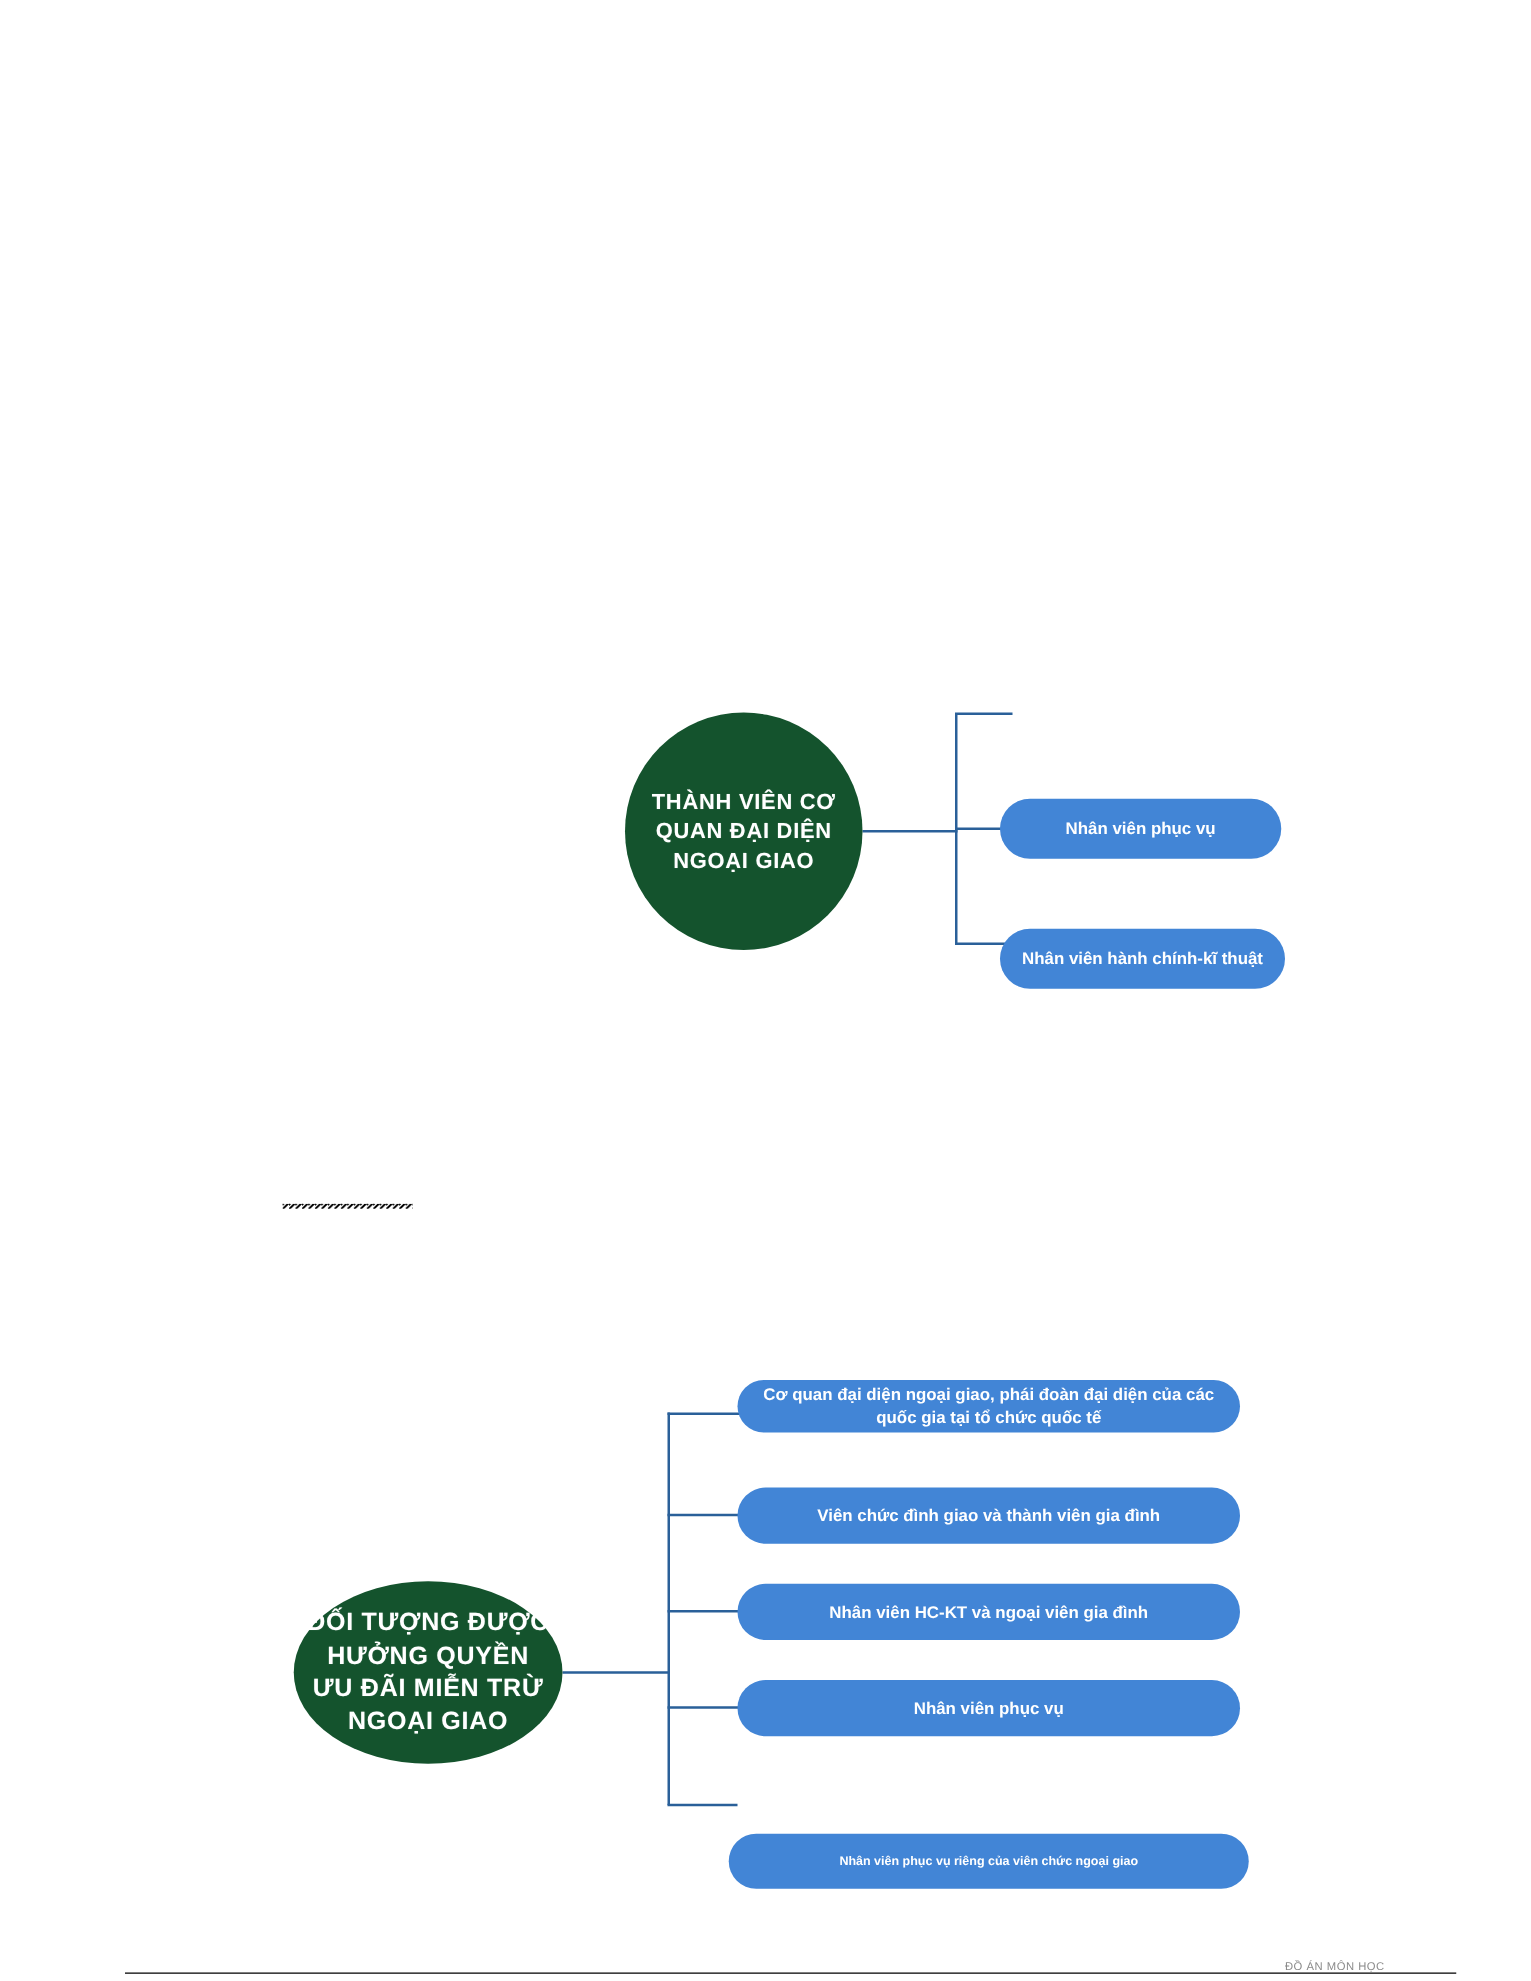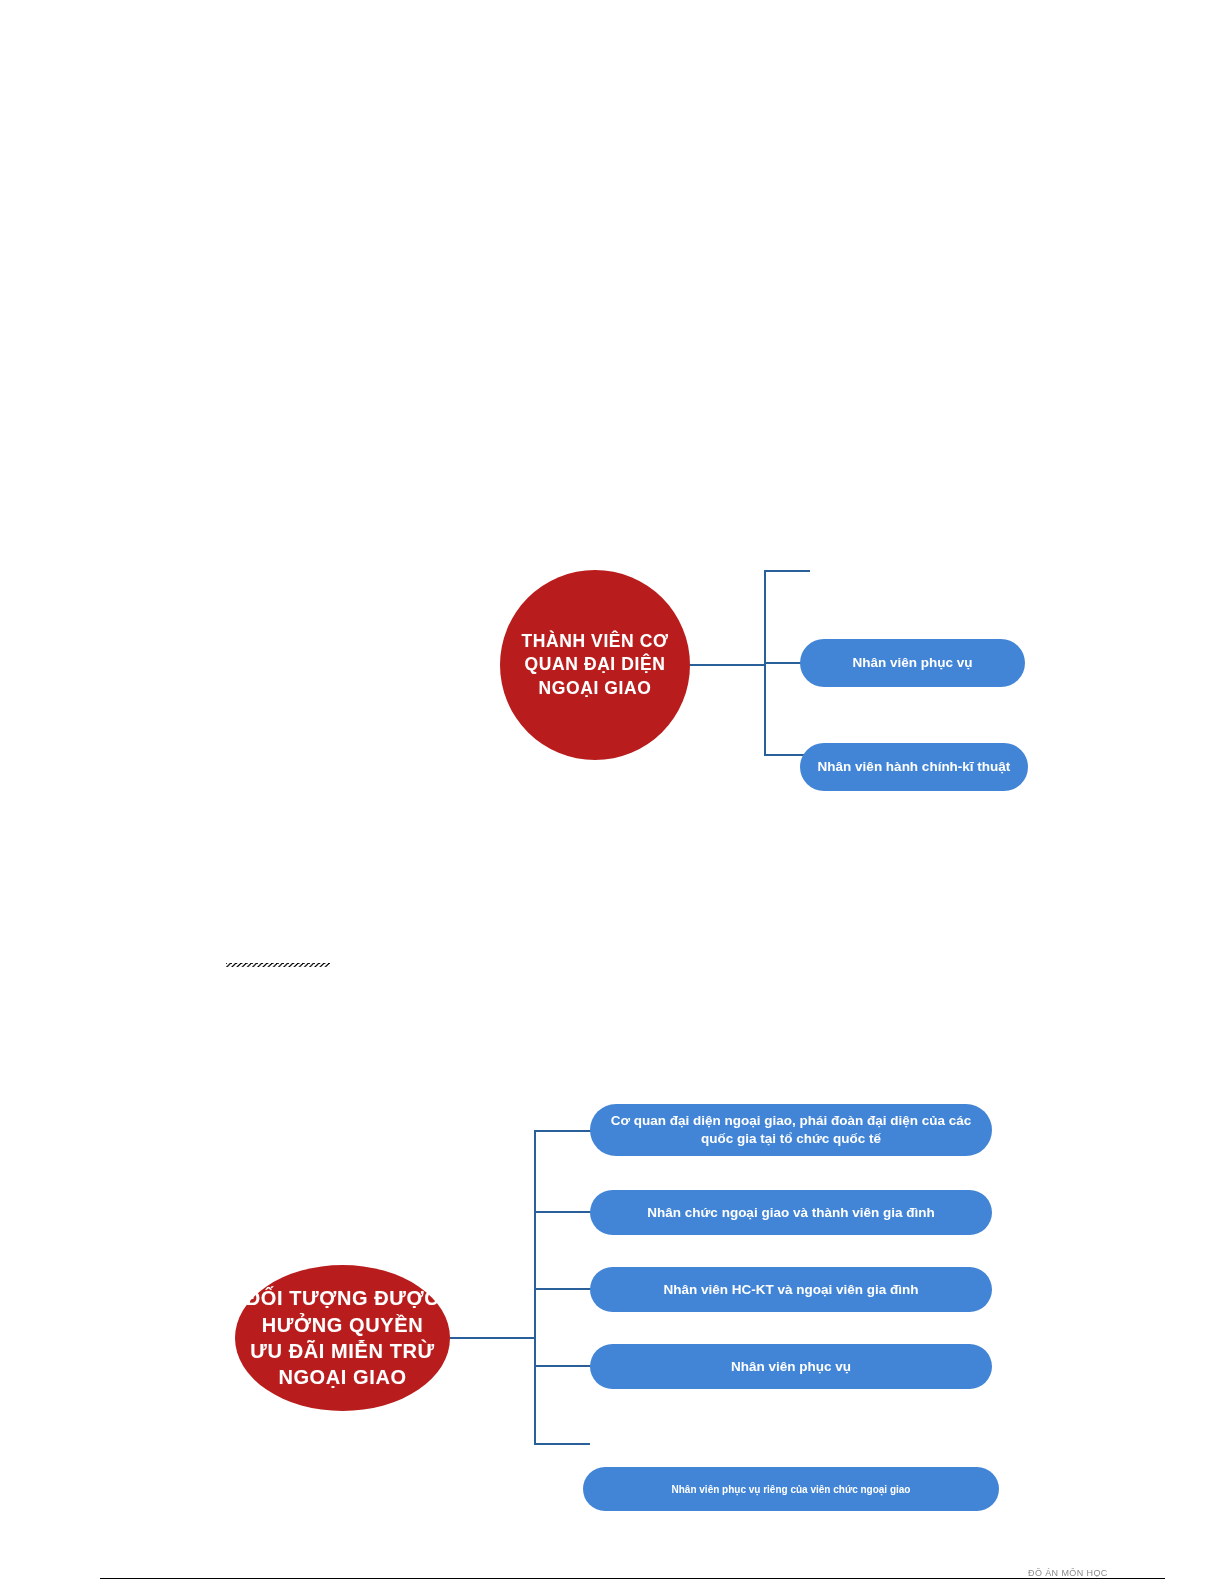--- a/index.html
+++ b/index.html
@@ -18,21 +18,21 @@
     overflow: hidden;
   }
 
   
   .diagram {
     position: absolute;
   }
 
   .hub {
     position: absolute;
-    background: #b91c1c;
+    background: #14532d;
     color: #ffffff;
     display: flex;
     align-items: center;
     justify-content: center;
     text-align: center;
     font-weight: bold;
     letter-spacing: 0.6px;
     box-sizing: border-box;
     line-height: 1.32;
     text-shadow: 0 0 1px rgba(255,255,255,0.25);
@@ -78,21 +78,21 @@
 
   
   #diagram-2 { left: 0; top: 0; width: 1225px; height: 1585px; }
 
   #hub-2 {
     left: 235px; top: 1265px;
     width: 215px; height: 146px;
     font-size: 20px;
     padding: 0 10px;
   }
-  #d2-leaf-0 { left: 590px; top: 1104px; width: 402px; height: 52px; font-size: 13.5px; padding: 4px 14px; }
+  #d2-leaf-0 { left: 590px; top: 1104px; width: 402px; height: 42px; font-size: 13.5px; padding: 4px 14px; }
   #d2-leaf-1 { left: 590px; top: 1190px; width: 402px; height: 45px; font-size: 13.5px; }
   #d2-leaf-2 { left: 590px; top: 1267px; width: 402px; height: 45px; font-size: 13.5px; }
   #d2-leaf-3 { left: 590px; top: 1344px; width: 402px; height: 45px; font-size: 13.5px; }
   #d2-leaf-4 { left: 583px; top: 1421px; width: 416px; height: 44px; font-size: 10px; margin-top: 46px; }
 
   
   #squiggle {
     position: absolute;
     left: 226px;
     top: 961px;
@@ -155,21 +155,21 @@
     <div class="conn v" style="left:534px; top:1130px; height:314px;"></div>
     <div class="conn h" style="left:534px; top:1130px; width:60px;"></div>
     <div class="conn h" style="left:534px; top:1211px; width:60px;"></div>
     <div class="conn h" style="left:534px; top:1288px; width:60px;"></div>
     <div class="conn h" style="left:534px; top:1365px; width:60px;"></div>
     <div class="conn h" style="left:534px; top:1443px; width:56px;"></div>
 
     <div class="hub ellipse" id="hub-2">ĐỐI TƯỢNG ĐƯỢC HƯỞNG QUYỀN ƯU ĐÃI MIỄN TRỪ NGOẠI GIAO</div>
 
     <div class="leaf wrap" id="d2-leaf-0">Cơ quan đại diện ngoại giao, phái đoàn đại diện của các quốc gia tại tổ chức quốc tế</div>
-    <div class="leaf" id="d2-leaf-1">Nhân chức ngoại giao và thành viên gia đình</div>
+    <div class="leaf" id="d2-leaf-1">Viên chức đình giao và thành viên gia đình</div>
     <div class="leaf" id="d2-leaf-2">Nhân viên HC-KT và ngoại viên gia đình</div>
     <div class="leaf" id="d2-leaf-3">Nhân viên phục vụ</div>
     <div class="leaf" id="d2-leaf-4">Nhân viên phục vụ riêng của viên chức ngoại giao</div>
   </div>
 
   <div id="footer-rule"></div>
   <div id="footer-note">ĐỒ ÁN MÔN HỌC</div>
 
 </div>
 

